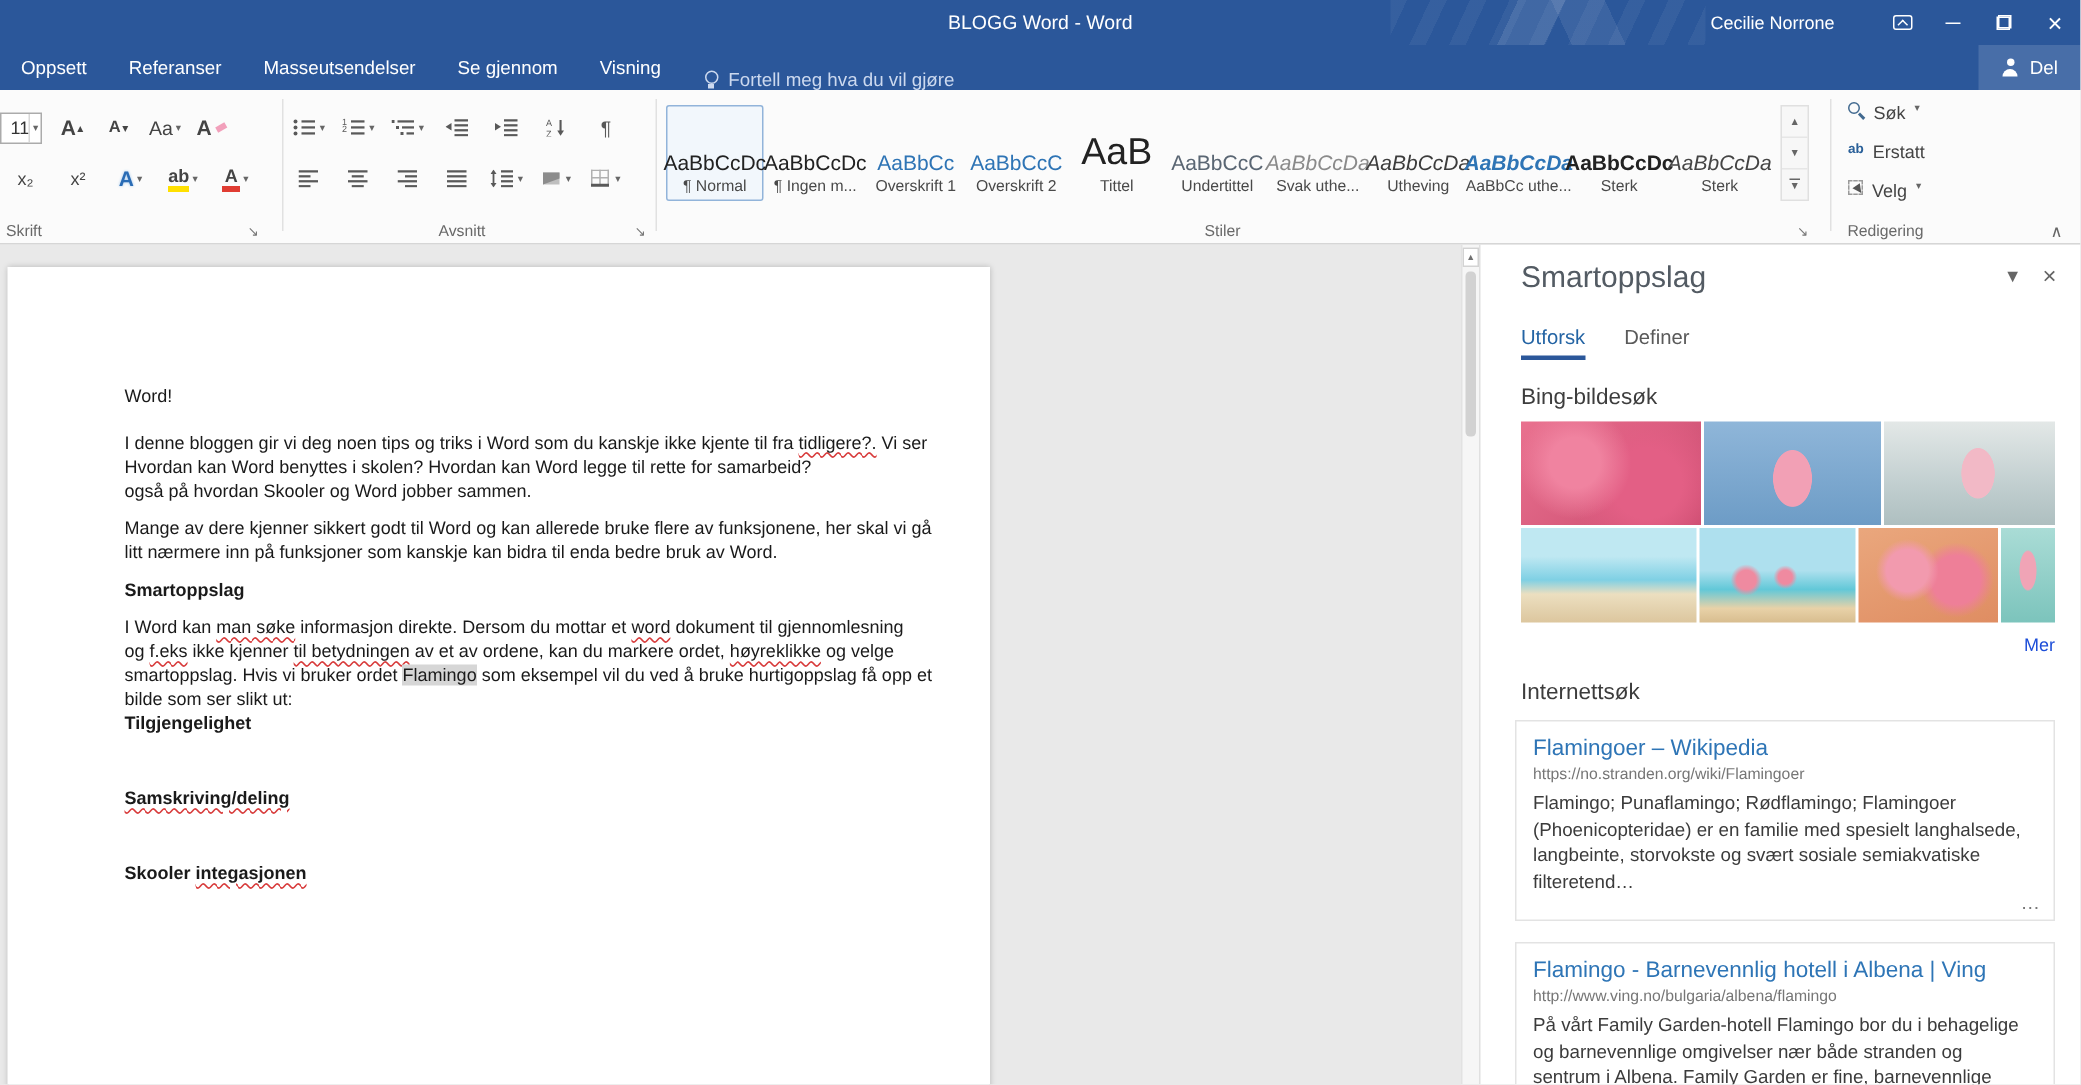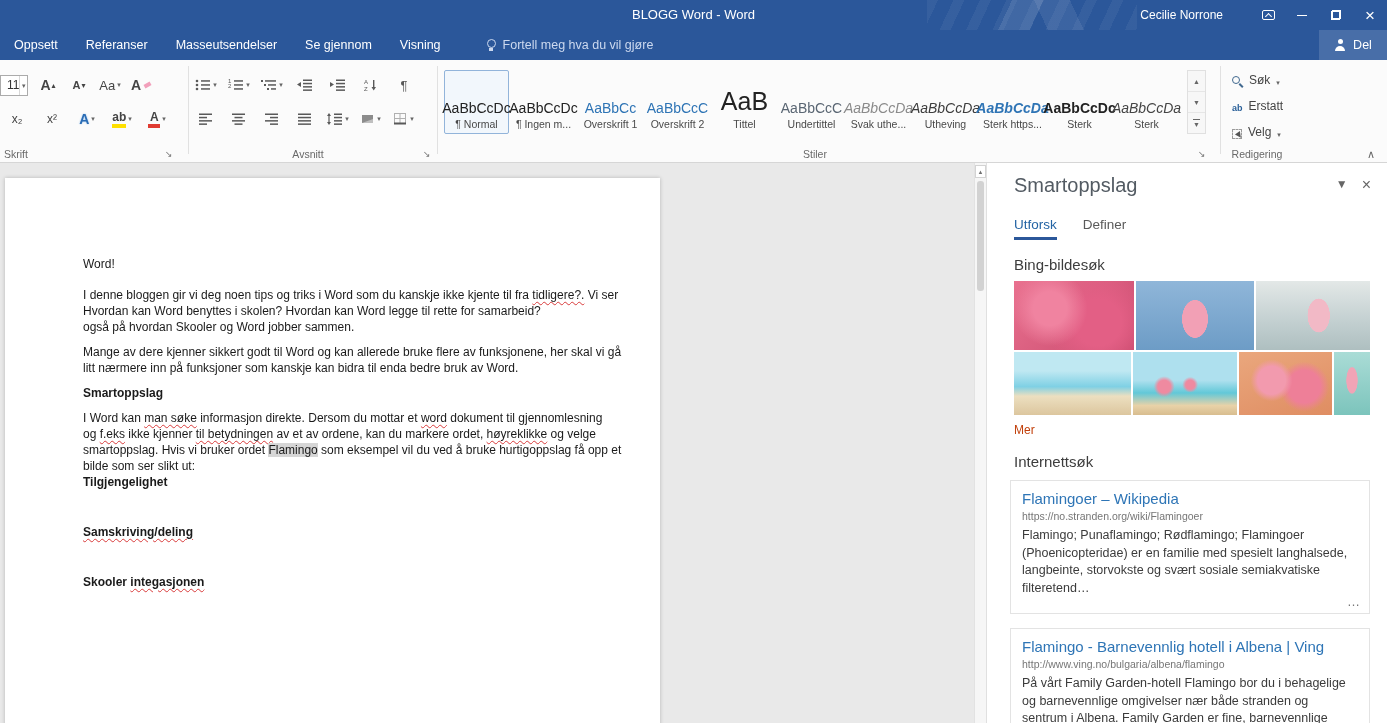--- a/index.html
+++ b/index.html
@@ -19,21 +19,21 @@
   .wbtn { width:34px; height:30px; display:flex; align-items:center; justify-content:center; color:#fff; cursor:default; }
   .ribopt { width:13px; height:10px; border:1px solid #fff; border-radius:2px; position:relative; }
   .ribopt::after { content:""; position:absolute; left:3.5px; top:3px; width:4px; height:4px; border-left:1px solid #fff; border-top:1px solid #fff; transform:rotate(45deg); }
   .mini { width:10px; height:1px; background:#fff; }
   .resto { position:relative; width:10px; height:10px; }
   .resto::before { content:""; position:absolute; left:0; bottom:0; width:7px; height:7px; border:1px solid #fff; }
   .resto::after { content:""; position:absolute; right:0; top:0; width:7px; height:7px; border:1px solid #fff; }
   .closex { font-size:17px; line-height:17px; }
 
   
-  .tabsrow { position:absolute; left:0; top:30px; width:1387px; height:30px; background:#2b579a; color:#fff; display:flex; align-items:center; z-index:29;gap:17px; }
+  .tabsrow { position:absolute; left:0; top:30px; width:1387px; height:30px; background:#2b579a; color:#fff; display:flex; align-items:flex-end; z-index:29; }
   .rtab { padding:0 14px; line-height:30px; font-size:12.5px; cursor:default; white-space:nowrap; }
   .tellme { display:flex; align-items:center; gap:7px; margin-left:14px; color:#ccd9ef; font-size:12.5px; }
   .bulb { position:relative; width:10px; height:13px; }
   .bulb::before { content:""; position:absolute; top:0; left:1px; width:7px; height:7px; border:1px solid #ccd9ef; border-radius:50%; }
   .bulb::after { content:""; position:absolute; bottom:1px; left:3.5px; width:4px; height:3px; background:#ccd9ef; }
   .share-btn { position:absolute; right:0; top:0; height:30px; width:68px; display:flex; align-items:center; justify-content:center; gap:7px; background:rgba(255,255,255,.14); font-size:12.5px; }
   .person { position:relative; width:12px; height:12px; }
   .person::before { content:""; position:absolute; top:0; left:3.5px; width:5px; height:5px; border-radius:50%; background:#fff; }
   .person::after { content:""; position:absolute; bottom:0; left:1px; width:10px; height:5px; border-radius:5px 5px 0 0; background:#fff; }
 
@@ -83,21 +83,21 @@
   .pv-strong { font-weight:bold; }
   .pv-quote { font-style:italic; color:#444; }
   .pname { font-size:10.5px; color:#494949; margin-top:2px; white-space:nowrap; }
   .gal-scroll { position:absolute; left:1187px; top:10px; width:19px; height:64px; border:1px solid #e0e0e0; background:#f7f7f7; display:flex; flex-direction:column; }
   .gal-scroll .gsb { flex:1; display:flex; align-items:center; justify-content:center; font-size:7px; color:#666; border-bottom:1px solid #e6e6e6; }
   .gal-scroll .gsb:last-child { border-bottom:none; }
   .gsb .more { border-top:1px solid #666; padding-top:1px; }
 
   
   .edit-grp { position:absolute; left:1232px; top:8px; display:flex; flex-direction:column; gap:7px; }
-  .edit-row { display:flex; align-items:flex-end; gap:6px; font-size:12px; color:#444; height:19px; cursor:default; }
+  .edit-row { display:flex; align-items:flex-start; gap:6px; font-size:12px; color:#444; height:19px; cursor:default; }
   .mag { position:relative; width:11px; height:11px; }
   .mag::before { content:""; position:absolute; left:0; top:0; width:6px; height:6px; border:1.5px solid #41698f; border-radius:50%; }
   .mag::after { content:""; position:absolute; left:7.5px; top:7px; width:4.5px; height:1.5px; background:#41698f; transform:rotate(45deg); transform-origin:0 0; }
   .repl { font-size:9px; font-weight:bold; color:#2a6099; }
   .selico { width:10px; height:10px; border:1px dashed #9a9a9a; position:relative; }
   .selico::after { content:""; position:absolute; right:-2px; bottom:-3px; width:0; height:0; border:3px solid transparent; border-top:6px solid #555; transform:rotate(-35deg); }
 
   
   .canvas { position:absolute; left:0; top:163px; width:974px; bottom:0; background:#e9e9e9; overflow:hidden; }
   .page { position:absolute; left:5px; top:15px; width:655px; height:720px; background:#fff; box-shadow:0 0 4px rgba(0,0,0,.22); overflow:hidden; }
@@ -127,21 +127,21 @@
   .img-row.r0 .tile { height:69px; }
   .img-row.r1 .tile { height:63px; }
   .tile { cursor:default; }
   .t0-0 { background:radial-gradient(circle at 30% 40%, #f083a0 0 18%, transparent 40%),radial-gradient(circle at 70% 60%, #e35f85 0 25%, transparent 55%),linear-gradient(135deg,#e9718f,#c94a6e); }
   .t0-1 { background:radial-gradient(ellipse 18% 45% at 50% 55%, #f2a0b5 0 60%, transparent 62%),linear-gradient(180deg,#8fb6d9 0%,#6d9cc6 100%); }
   .t0-2 { background:radial-gradient(ellipse 16% 40% at 55% 50%, #f2b9c6 0 60%, transparent 62%),linear-gradient(180deg,#e3e8e7 0%,#c2cfd0 60%,#aebfc0 100%); }
   .t1-0 { background:linear-gradient(180deg,#bfe8f2 0 30%,#7fd0e4 55%,#ecdfc0 70%,#dcc69e 100%); }
   .t1-1 { background:radial-gradient(circle at 30% 55%, #ef8aa0 0 8%, transparent 13%),radial-gradient(circle at 55% 52%, #ef8aa0 0 7%, transparent 12%),linear-gradient(180deg,#aee0ee 0 45%,#62c8d8 65%,#e8d2a8 85%,#d8bd8f 100%); }
   .t1-2 { background:radial-gradient(circle at 35% 45%, #f29aae 0 20%, transparent 30%),radial-gradient(circle at 70% 55%, #ee7f98 0 22%, transparent 34%),linear-gradient(160deg,#eaa77d,#df8d62); }
   .t1-3 { background:radial-gradient(ellipse 30% 40% at 50% 45%, #f0a4b6 0 50%, transparent 55%),linear-gradient(180deg,#aadcd6,#7cc4bc); }
-  .more-link { margin:8px 18px 0 27px; width:356px; font-size:12px; color:#c2410c; cursor:default; }
+  .more-link { margin:8px 18px 0 27px; width:356px; text-align:right; font-size:12px; color:#1d4ed8; cursor:default; }
   .results { margin:10px 18px 0 23px; }
   .card { position:relative; border:1px solid #e3e3e3; background:#fff; padding:9px 11px 16px 11px; margin-bottom:14px; width:360px; }
   .card-title { font-size:15px; color:#2e75b6; cursor:default; }
   .card-url { font-size:10.5px; color:#767676; margin-top:3px; }
   .card-body { font-size:12.5px; color:#3b3b3b; line-height:17.5px; margin-top:5px; width:330px; }
   .card-ell { position:absolute; right:9px; bottom:4px; font-size:13px; color:#777; }
 </style>
 </head>
 <body>
 
@@ -390,21 +390,21 @@
       <div class="style-item">
         <div class="pv pv-subtle">AaBbCcDa</div>
         <div class="pname">Svak uthe...</div>
       </div>
       <div class="style-item">
         <div class="pv pv-emphasis">AaBbCcDa</div>
         <div class="pname">Utheving</div>
       </div>
       <div class="style-item">
         <div class="pv pv-intense">AaBbCcDa</div>
-        <div class="pname">Sterk https...</div>
+        <div class="pname">AaBbCc uthe...</div>
       </div>
       <div class="style-item">
         <div class="pv pv-strong">AaBbCcDc</div>
         <div class="pname">Sterk</div>
       </div>
       <div class="style-item">
         <div class="pv pv-quote">AaBbCcDa</div>
         <div class="pname">Sterk</div>
       </div>
     </div>

